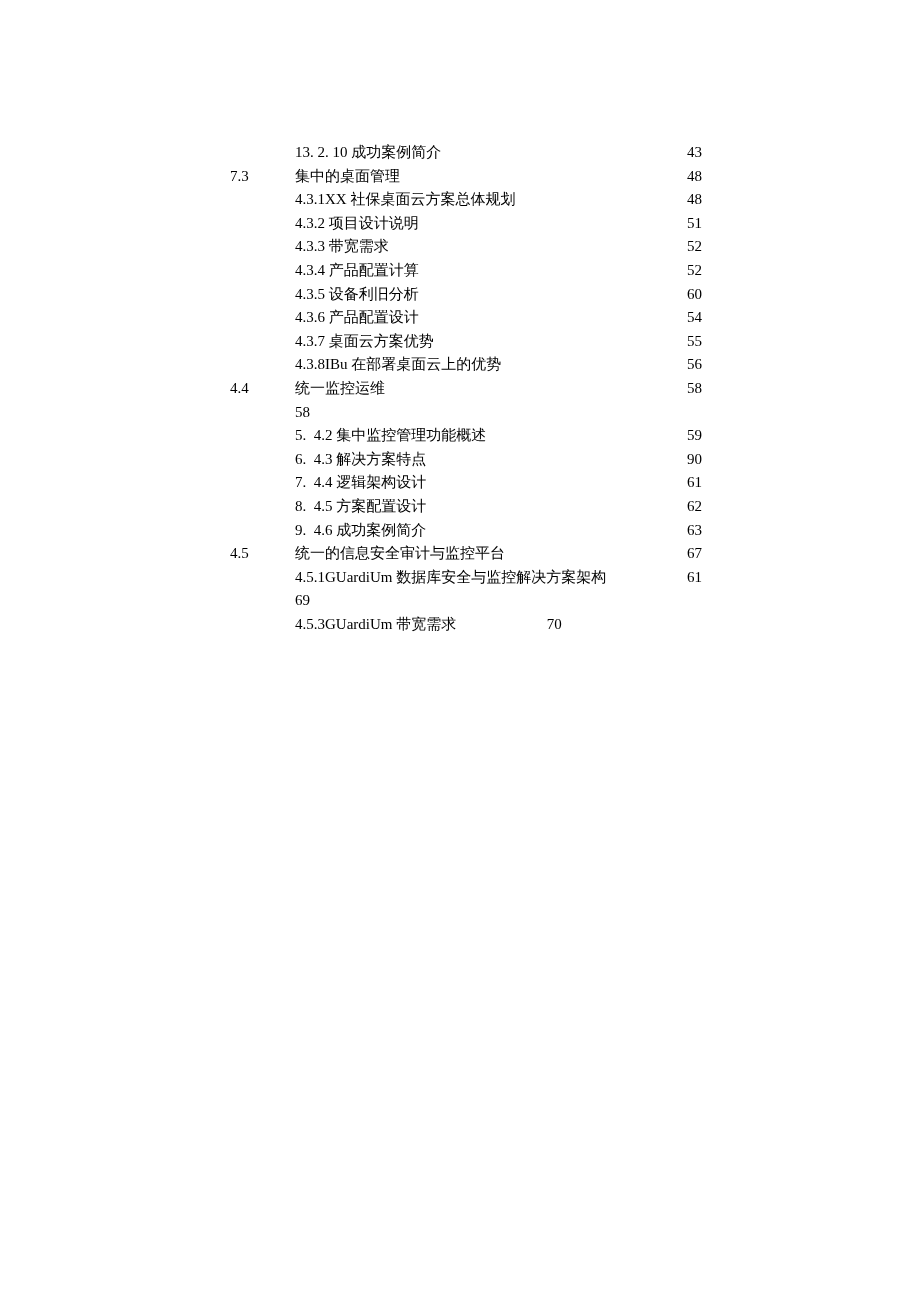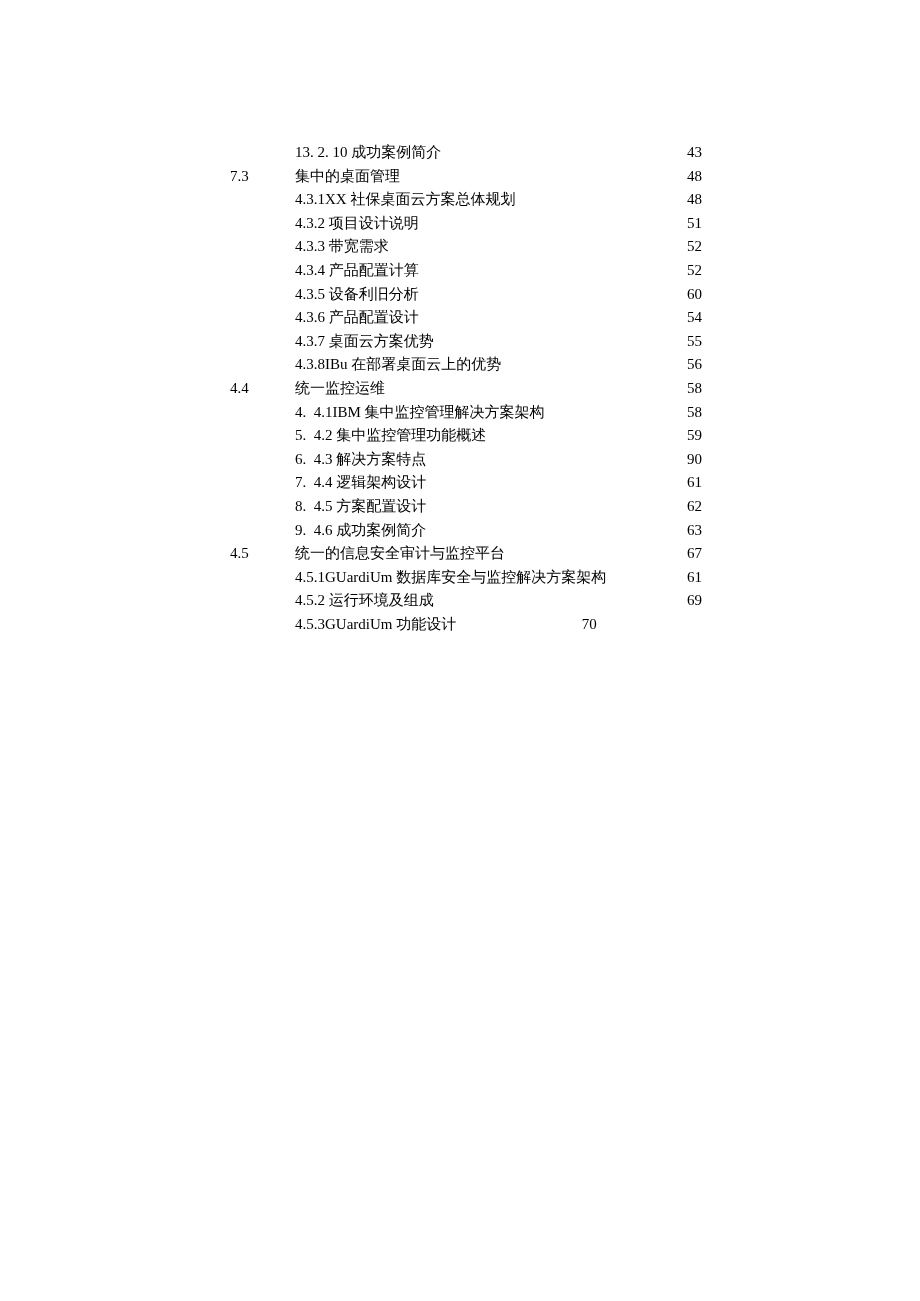--- a/index.html
+++ b/index.html
@@ -32,43 +32,43 @@
   .title {
     flex: 1 1 auto;
   }
   .pnum {
     width: 30px;
     flex: 0 0 30px;
   }
   .midnum {
     width: 50px;
     flex: 0 0 50px;
-    text-align: right;
+    text-align: left;
   }
 </style>
 </head>
 <body>
 
 <div class="page">
   <div id="toc">
       <div class="row"><span class="secnum"></span><span class="title">13. 2. 10 成功案例简介</span><span class="pnum">43</span></div>
       <div class="row"><span class="secnum">7.3</span><span class="title">集中的桌面管理</span><span class="pnum">48</span></div>
       <div class="row"><span class="secnum"></span><span class="title">4.3.1XX 社保桌面云方案总体规划</span><span class="pnum">48</span></div>
       <div class="row"><span class="secnum"></span><span class="title">4.3.2 项目设计说明</span><span class="pnum">51</span></div>
       <div class="row"><span class="secnum"></span><span class="title">4.3.3 带宽需求</span><span class="pnum">52</span></div>
       <div class="row"><span class="secnum"></span><span class="title">4.3.4 产品配置计算</span><span class="pnum">52</span></div>
       <div class="row"><span class="secnum"></span><span class="title">4.3.5 设备利旧分析</span><span class="pnum">60</span></div>
       <div class="row"><span class="secnum"></span><span class="title">4.3.6 产品配置设计</span><span class="pnum">54</span></div>
       <div class="row"><span class="secnum"></span><span class="title">4.3.7 桌面云方案优势</span><span class="pnum">55</span></div>
       <div class="row"><span class="secnum"></span><span class="title">4.3.8IBu 在部署桌面云上的优势</span><span class="pnum">56</span></div>
       <div class="row"><span class="secnum">4.4</span><span class="title">统一监控运维</span><span class="pnum">58</span></div>
-      <div class="row"><span class="secnum"></span><span class="title">4.  4.1IBM 集中监控管理解决方案架构</span><span class="pnum">58</span></div>
+      <div class="row"><span class="secnum"></span><span class="pnum">58</span></div>
       <div class="row"><span class="secnum"></span><span class="title">5.  4.2 集中监控管理功能概述</span><span class="pnum">59</span></div>
       <div class="row"><span class="secnum"></span><span class="title">6.  4.3 解决方案特点</span><span class="pnum">90</span></div>
       <div class="row"><span class="secnum"></span><span class="title">7.  4.4 逻辑架构设计</span><span class="pnum">61</span></div>
       <div class="row"><span class="secnum"></span><span class="title">8.  4.5 方案配置设计</span><span class="pnum">62</span></div>
       <div class="row"><span class="secnum"></span><span class="title">9.  4.6 成功案例简介</span><span class="pnum">63</span></div>
       <div class="row"><span class="secnum">4.5</span><span class="title">统一的信息安全审计与监控平台</span><span class="pnum">67</span></div>
       <div class="row"><span class="secnum"></span><span class="title">4.5.1GUardiUm 数据库安全与监控解决方案架构</span><span class="pnum">61</span></div>
-      <div class="row"><span class="secnum"></span><span class="title">4.5.2 运行环境及组成</span><span class="pnum">69</span></div>
-      <div class="row"><span class="secnum"></span><span class="title">4.5.3GUardiUm 功能设计</span><span class="midnum">70</span><span class="title"></span><span class="pnum"></span></div>
+      <div class="row"><span class="secnum"></span><span class="pnum">69</span></div>
+      <div class="row"><span class="secnum"></span><span class="title">4.5.3GUardiUm 带宽需求</span><span class="midnum">70</span><span class="title"></span><span class="pnum"></span></div>
     </div>
 </div>
 
 </body></html>

